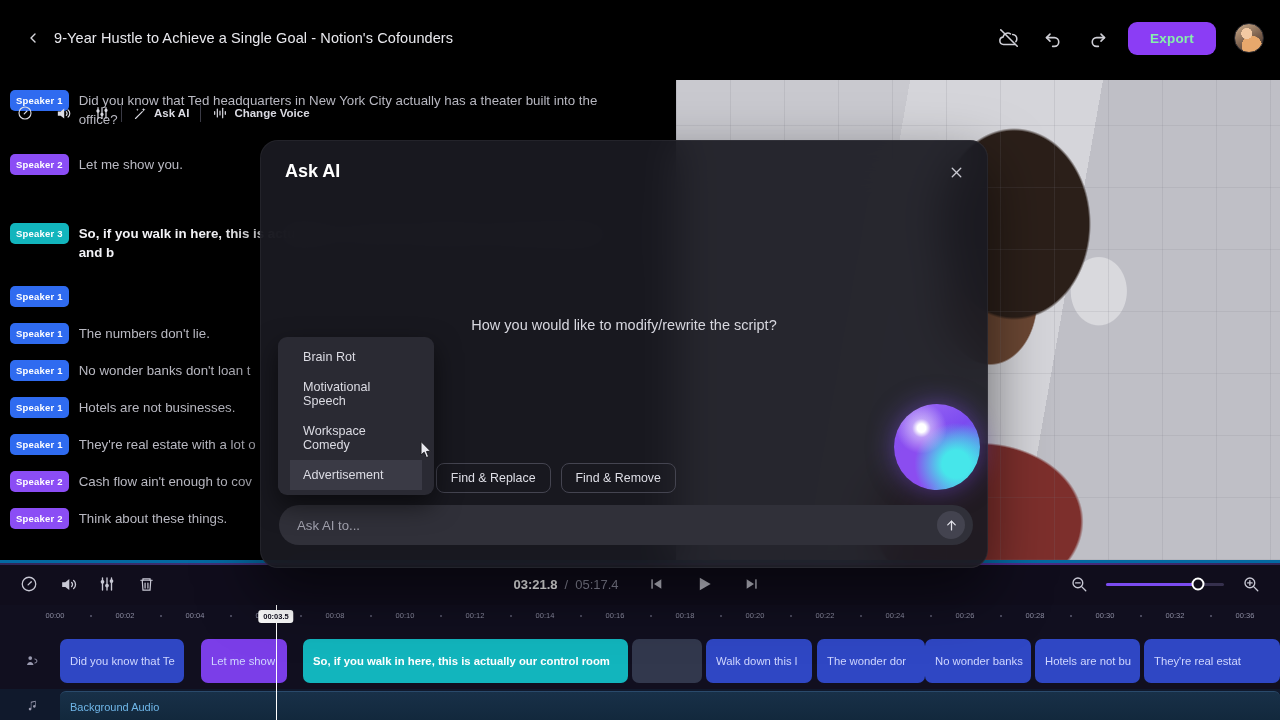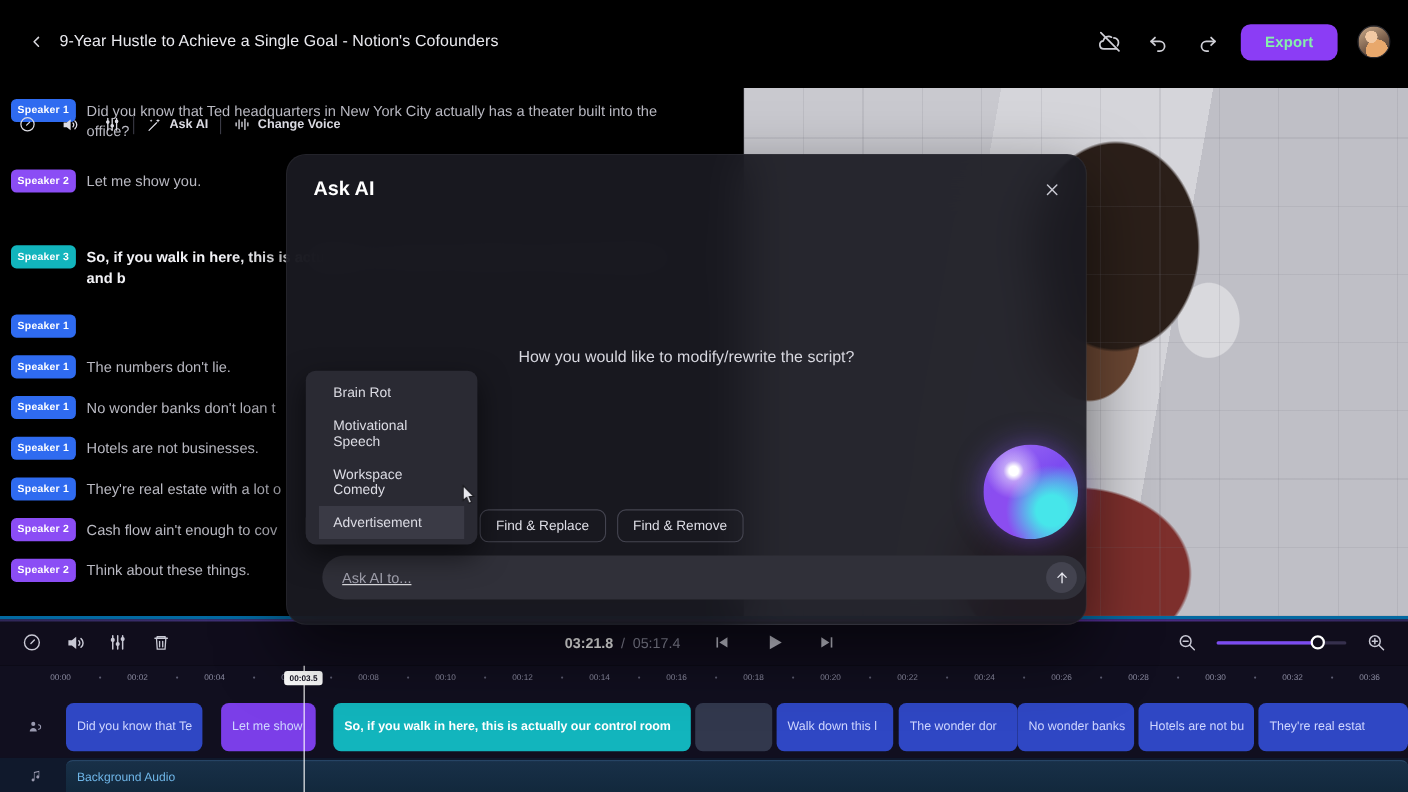--- a/index.html
+++ b/index.html
@@ -144,23 +144,23 @@
   }
   .pill{
     font-size:12.4px; color:#dfdfe7; border:1px solid #444450;
     border-radius:8px; padding:7px 14px; cursor:pointer; background:transparent;
     white-space:nowrap;
   }
   .pill.on{ background:#737373; border-color:#4a4a57; }
 
   
   #ask-bar{
-    position:absolute; left:32px; top:364px; width:694px; height:40px;
+    position:absolute; left:18px; top:364px; width:694px; height:40px;
     background:#303039; border-radius:20px; display:flex; align-items:center;
-    padding:0 8px 0 18px; z-index:21;text-decoration:underline;
+    padding:0 8px 0 18px; z-index:21;
   }
   #ask-input{
     flex:1; background:transparent; border:none; outline:none;
     color:#e6e6ee; font-size:13.2px; font-family:"Liberation Sans", sans-serif;
   }
   #ask-input::placeholder{ color:#a2a2ae; }
   #ask-send{
     width:28px;height:28px;border-radius:50%;background:#43434f;
     display:flex;align-items:center;justify-content:center;color:#e4e4ec;cursor:pointer;
   }

